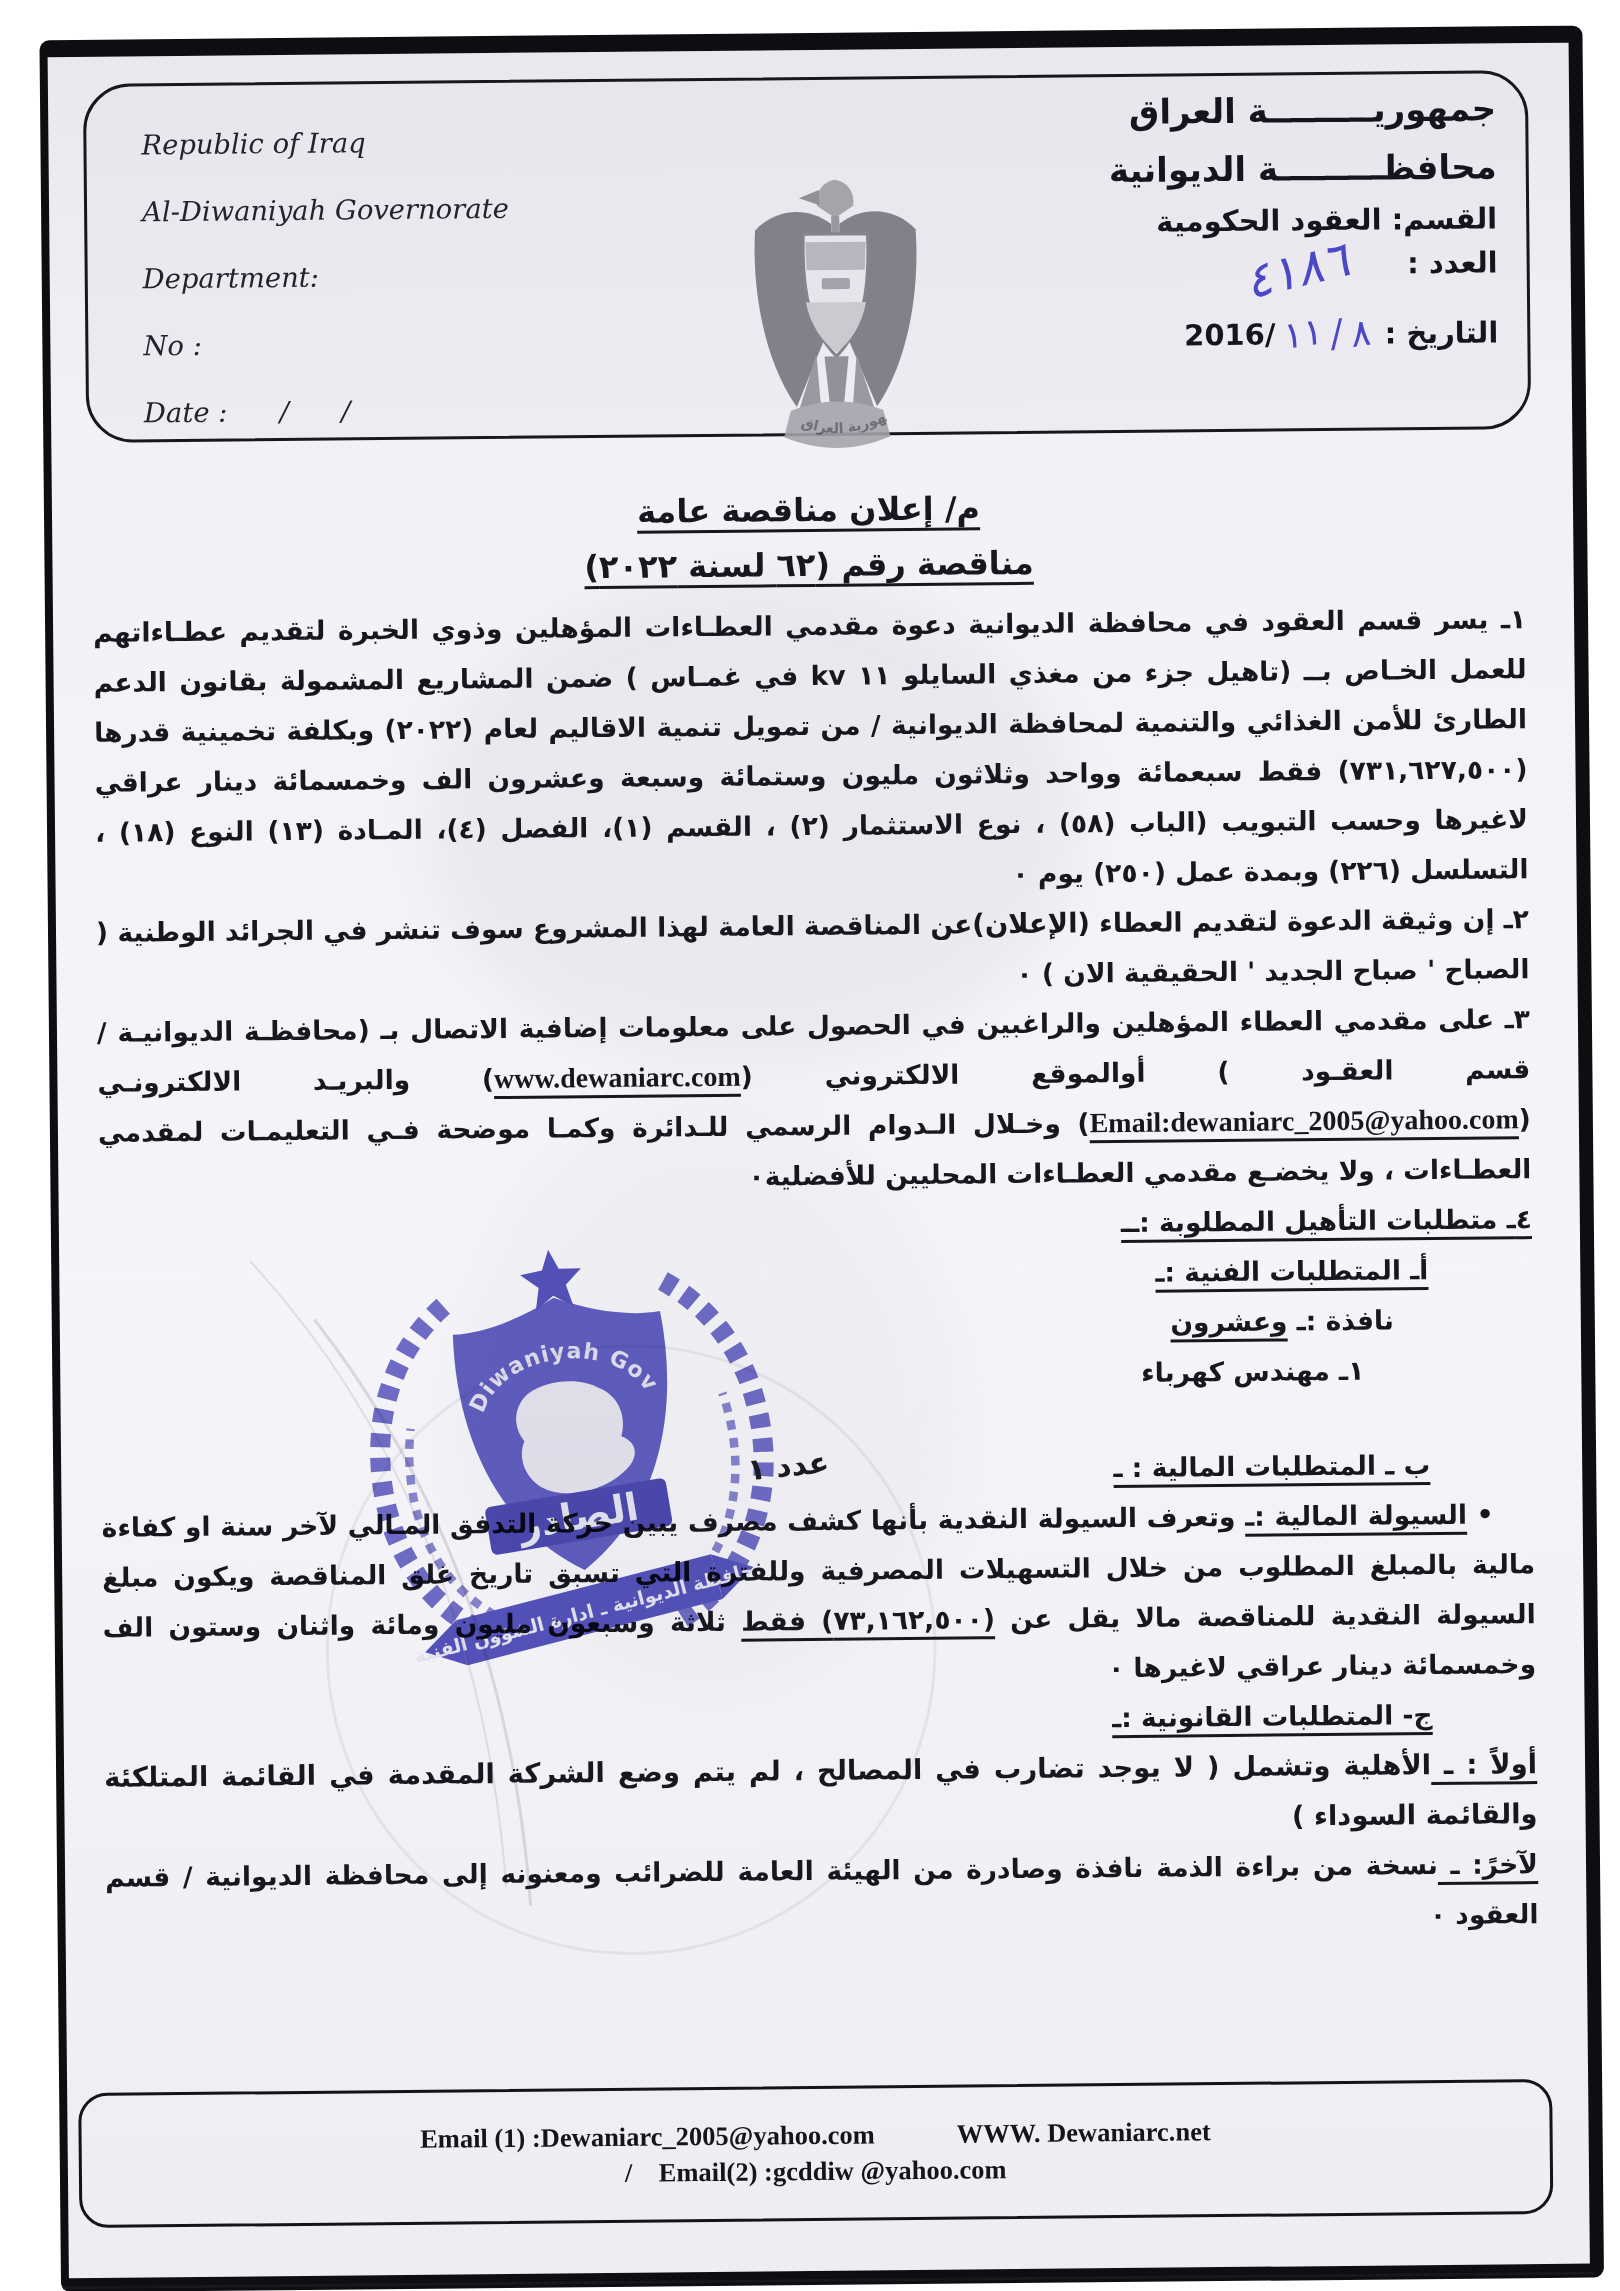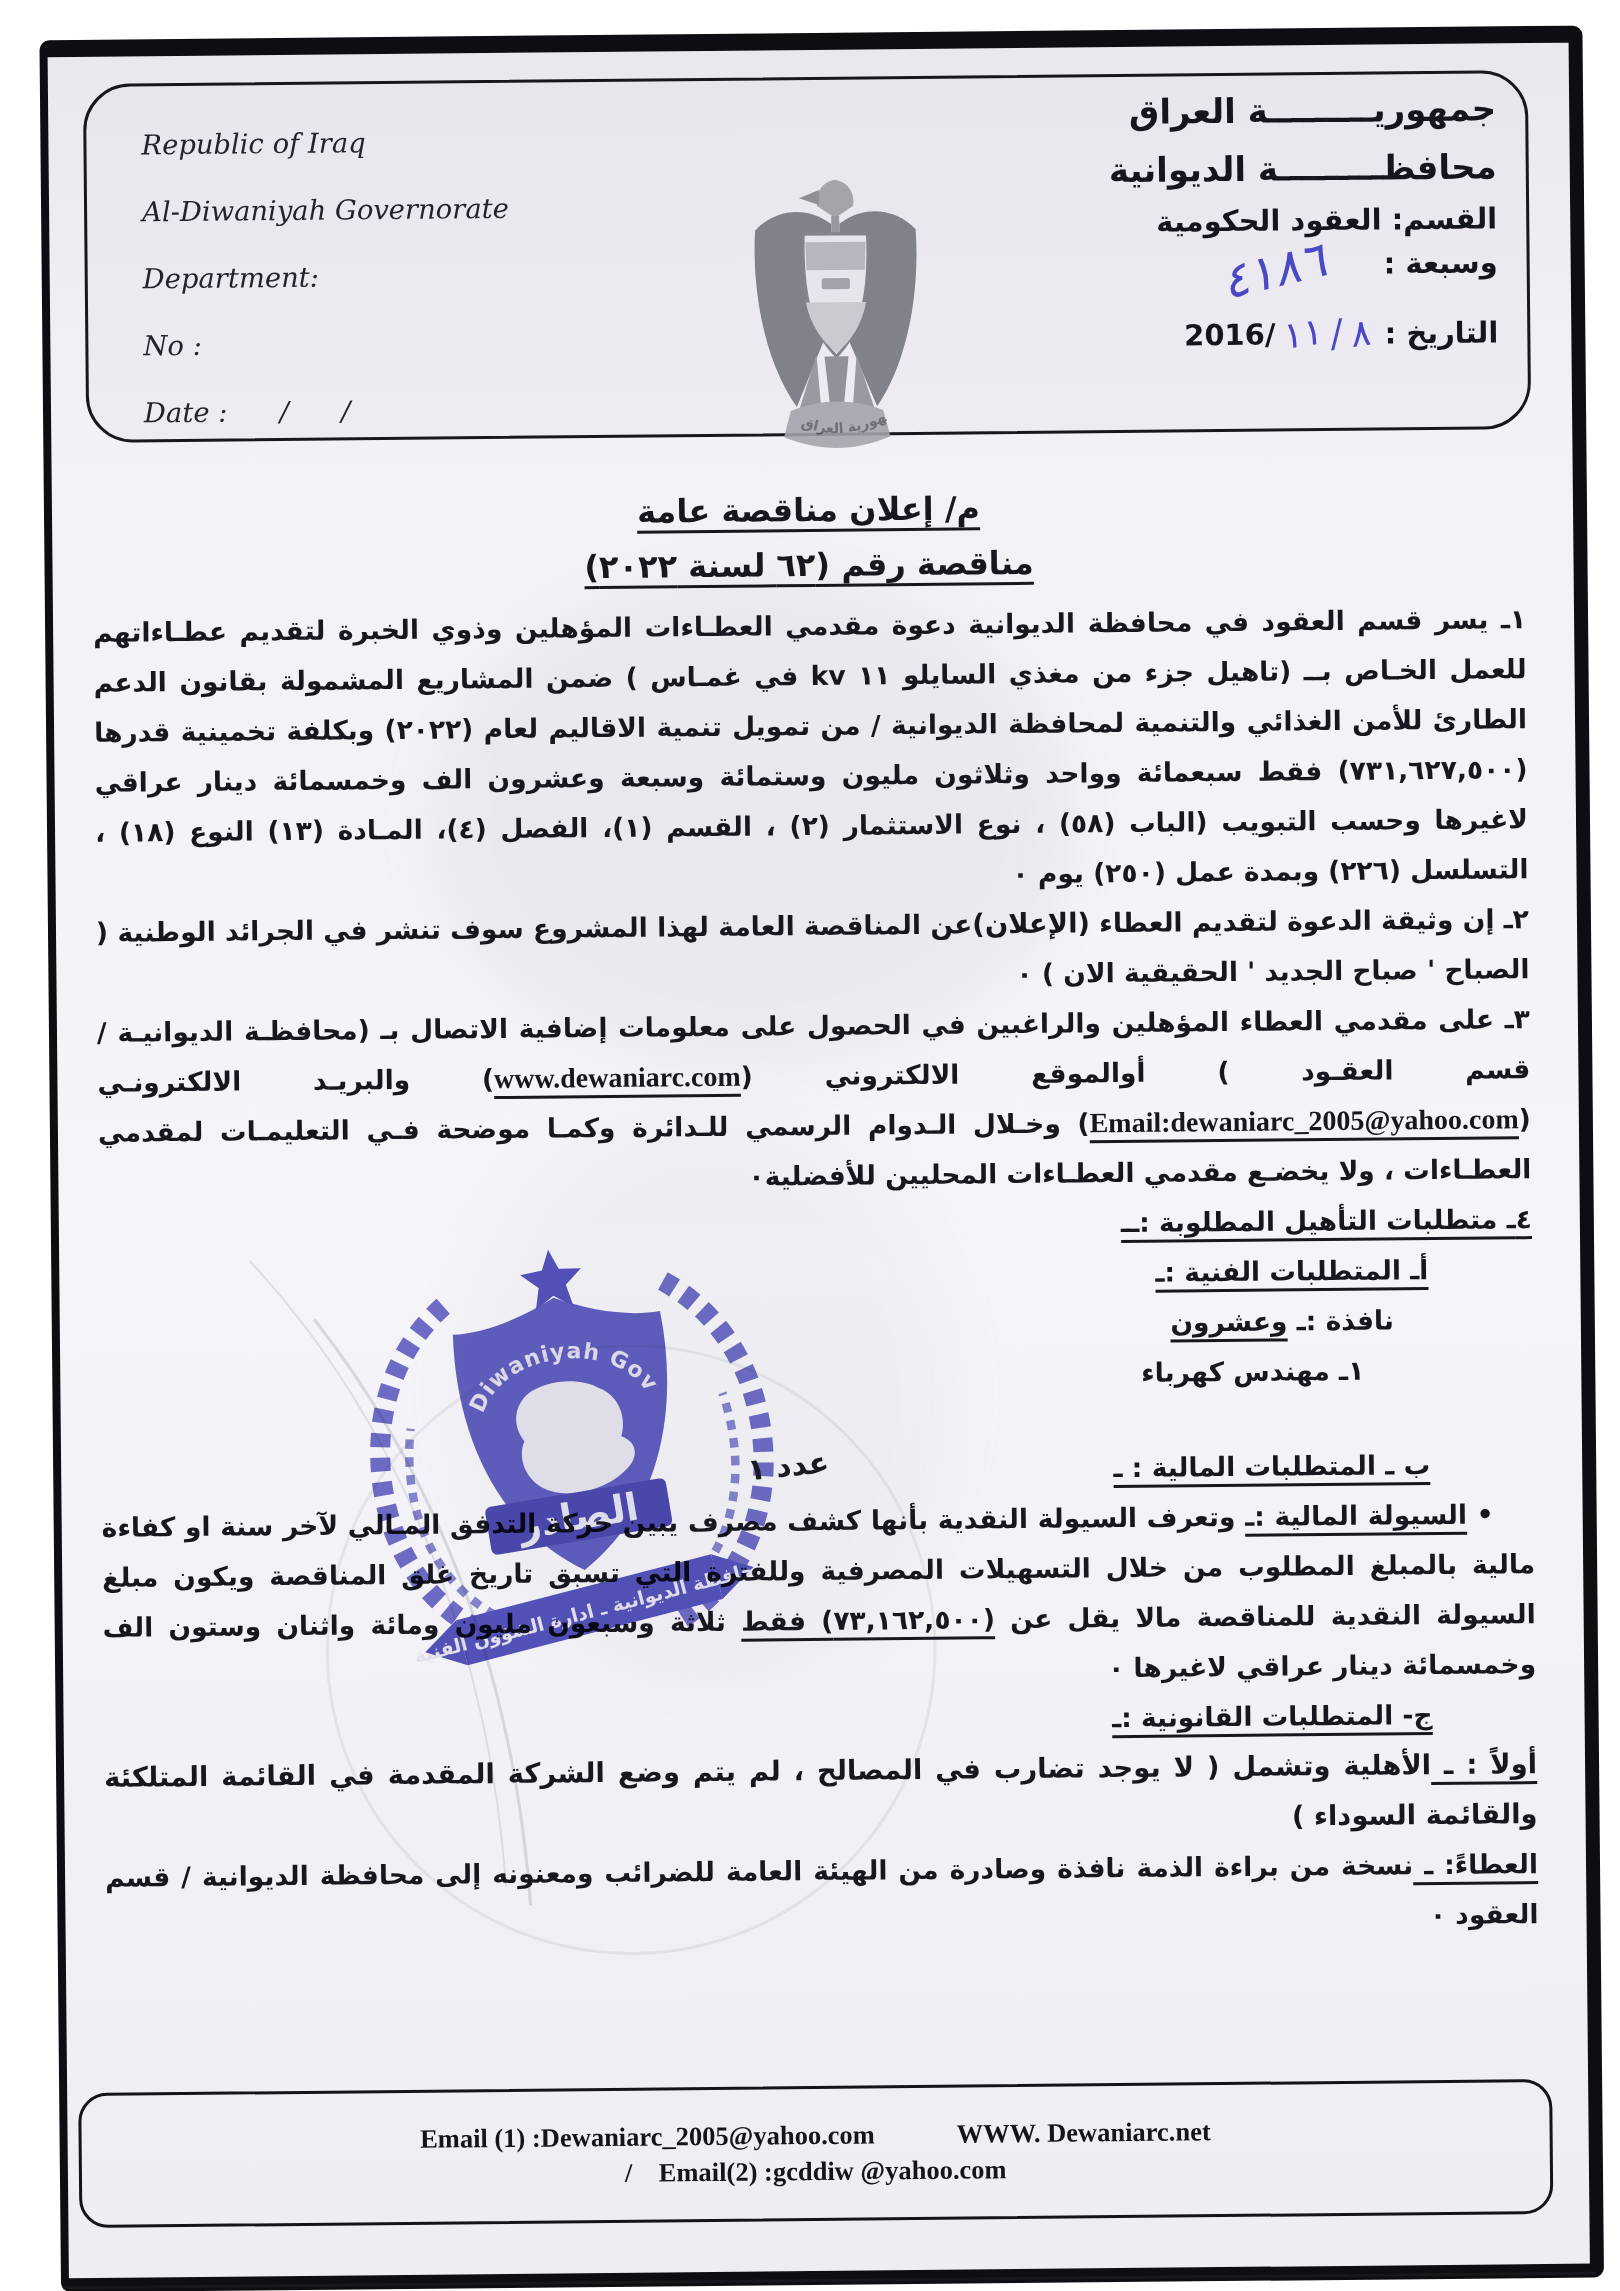--- a/index.html
+++ b/index.html
@@ -114,21 +114,21 @@
         <text font-size="14" fill="#5f5e68" font-weight="bold">
           <textPath href="#emb-banner" startOffset="10">جمهورية العراق</textPath>
         </text>
       </svg>
 
       <div class="hdr-ar">
         <div class="r r1">جمهوريـــــــــة العراق</div>
         <div class="r r2">محافظـــــــــة الديوانية</div>
         <div class="r r3">القسم: العقود الحكومية</div>
         <div class="r r4">
-          <span>وسبعة :</span>
+          <span>العدد :</span>
           <span class="ink hw-num">٤١٨٦</span>
         </div>
         <div class="r r5">
           <span>التاريخ :</span>
           <span class="date-val">
             <span>2016/</span>
             <span class="ink hw">١١</span>
             <span class="ink hw">/</span>
             <span class="ink hw">٨</span>
           </span>
@@ -173,21 +173,21 @@
         <span class="u">السيولة المالية :ـ</span><span> وتعرف السيولة النقدية بأنها كشف مصرف يبين حركة التدفق المـالي لآخر سنة او كفاءة مالية بالمبلغ المطلوب من خلال التسهيلات المصرفية وللفترة التي تسبق تاريخ غلق المناقصة ويكون مبلغ السيولة النقدية للمناقصة مالا يقل عن </span><span class="u">(٧٣,١٦٢,٥٠٠) فقط</span><span> ثلاثة وسبعون مليون ومائة  واثنان وستون الف وخمسمائة   دينار عراقي لاغيرها ٠</span>
       </p>
 
       <p class="ind1">
         <span class="u">ج- المتطلبات القانونية :ـ</span>
       </p>
       <p class="strongline">
         <span class="u">أولاً : ـ </span><span>الأهلية وتشمل ( لا يوجد تضارب في المصالح ، لم يتم وضع الشركة المقدمة في القائمة المتلكئة والقائمة السوداء )</span>
       </p>
       <p>
-        <span class="u">العطاءً: ـ </span><span> نسخة من براءة الذمة نافذة وصادرة من الهيئة العامة للضرائب ومعنونه إلى محافظة الديوانية / قسم العقود ٠</span>
+        <span class="u">لآخرً: ـ </span><span> نسخة من براءة الذمة نافذة وصادرة من الهيئة العامة للضرائب ومعنونه إلى محافظة الديوانية / قسم العقود ٠</span>
       </p>
     </div>
 
     <svg class="stamp" viewBox="0 0 470 400">
       <g fill="none" stroke="#4543b8">
         <path d="M148,366 C70,328 38,238 60,148 C72,104 96,70 130,46" stroke-width="19" stroke-dasharray="13 10" opacity=".85"></path>
         <path d="M322,366 C400,328 432,238 410,148 C398,104 374,70 340,46" stroke-width="19" stroke-dasharray="13 10" opacity=".85"></path>
         <path d="M160,352 C95,316 68,240 86,158" stroke-width="8" stroke-dasharray="9 8" opacity=".7"></path>
         <path d="M310,352 C375,316 402,240 384,158" stroke-width="8" stroke-dasharray="9 8" opacity=".7"></path>
       </g>

